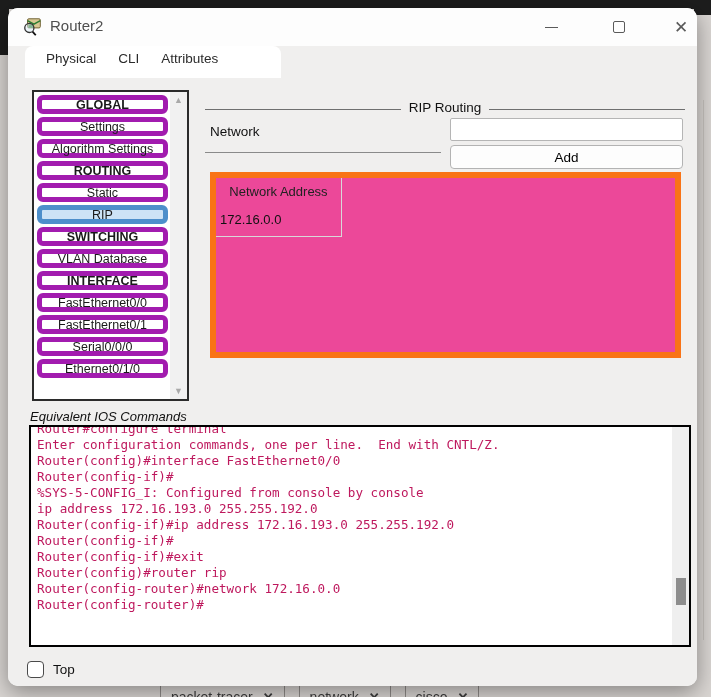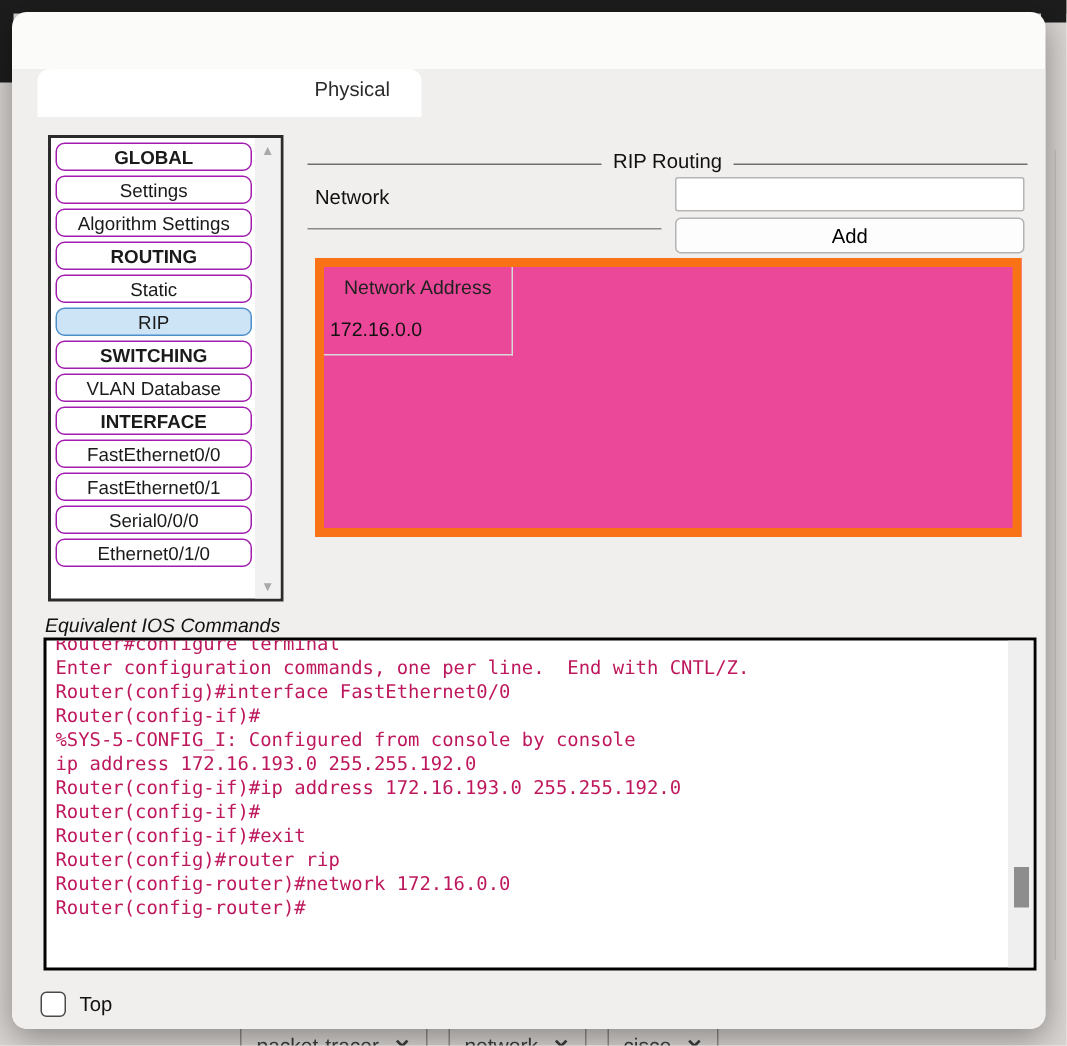--- a/index.html
+++ b/index.html
@@ -25,32 +25,32 @@
   .app-icon { position:absolute; left:14px; top:8px; width:22px; height:22px; }
   .title-text { position:absolute; left:42px; top:9px; font-size:15px; color:#4f4f4f; }
   .win-btn { position:absolute; top:0; width:46px; height:38px; display:flex; align-items:center; justify-content:center; color:#5a5a5a; }
   .btn-min { left:520px; } .btn-max { left:588px; } .btn-close { left:650px; font-size:17px; }
   .min-glyph { display:block; width:13px; height:0; border-top:1.6px solid #5a5a5a; }
   .max-glyph { display:block; width:12px; height:12px; border:1.4px solid #5a5a5a; border-radius:2px; }
 
   
   .tabzone { position:absolute; left:0; top:38px; width:100%; height:32px; background:#f0efee; }
   .tabstrip { position:absolute; left:17px; top:0; width:256px; height:32px; background:#ffffff;
-              border-radius:8px 8px 0 0; display:flex; align-items:flex-end; padding:0 10px; gap:0;flex-direction:column; }
+              border-radius:8px 8px 0 0; display:flex; align-items:flex-end; padding:0 10px; gap:0; }
   .tab { font-size:13.5px; color:#2b2b2b; padding:6px 11px 8px 11px; border-bottom:4px solid transparent; }
   .tab.active { color:#2c4a86; border-bottom:4px solid #22355e; }
 
   
   .content { position:absolute; left:0; top:70px; width:100%; height:608px; background:#f0efee; }
 
   
   .sidebar { position:absolute; left:24px; top:12px; width:157px; height:311px; border:2px solid #2b2b2b;
              background:#ffffff; display:flex; }
   .side-col { flex:1; padding:3px 2px 3px 3px; }
-  .side-btn { height:19px; margin-bottom:3px; border:1px solid #a21caf; border-radius:6px; background:#fff;
+  .side-btn { height:19px; margin-bottom:3px; border:5px solid #a21caf; border-radius:6px; background:#fff;
               font-size:12.5px; color:#1a1a1a; display:flex; align-items:center; justify-content:center; }
   .side-btn.header { font-weight:bold; }
   .side-btn.selected { background:#cde3f6; border-color:#4d8fcb; }
   .side-scroll { width:17px; background:#f1f1f1; position:relative; }
   .scroll-arrow { position:absolute; left:0; width:17px; text-align:center; font-size:9px; color:#a9a9a9; }
   .arrow-up { top:3px; } .arrow-down { bottom:3px; }
 
   
   .rip-legend { position:absolute; left:197px; top:24px; width:480px; display:flex; align-items:center; }
   .rip-legend .line { flex:1; height:1px; background:#6f6f6f; }
@@ -104,20 +104,39 @@
     <span class="x">✕</span>
   </div>
   <div class="tag-chip">
     <span>cisco</span>
     <span class="x">✕</span>
   </div>
 </div>
 
 <div class="window">
 
+  <div class="titlebar">
+    <svg class="app-icon" viewBox="0 0 24 24">
+      <rect x="6" y="3" width="14" height="10" rx="1.5" fill="#d8c793" stroke="#6b5d2e" stroke-width="1"></rect>
+      <path d="M6 5 L13 9 L20 5" fill="none" stroke="#2e7d32" stroke-width="1.6"></path>
+      <rect x="7" y="9" width="5" height="4" fill="#2e7d32"></rect>
+      <circle cx="8" cy="13" r="5" fill="rgba(220,235,245,.5)" stroke="#333" stroke-width="1.4"></circle>
+      <line x1="11.5" y1="17" x2="15" y2="21" stroke="#111" stroke-width="2"></line>
+    </svg>
+    <span class="title-text">Router2</span>
+    <span class="win-btn btn-min">
+        <span class="min-glyph"></span>
+      </span>
+    <span class="win-btn btn-max">
+        <span class="max-glyph"></span>
+      </span>
+    <span class="win-btn btn-close">
+        <span>✕</span>
+      </span>
+  </div>
 
   <div class="tabzone">
     <div class="tabstrip">
       <span class="tab">Physical</span>
       <span class="tab">CLI</span>
       <span class="tab">Attributes</span>
     </div>
   </div>
 
   <div class="content">

